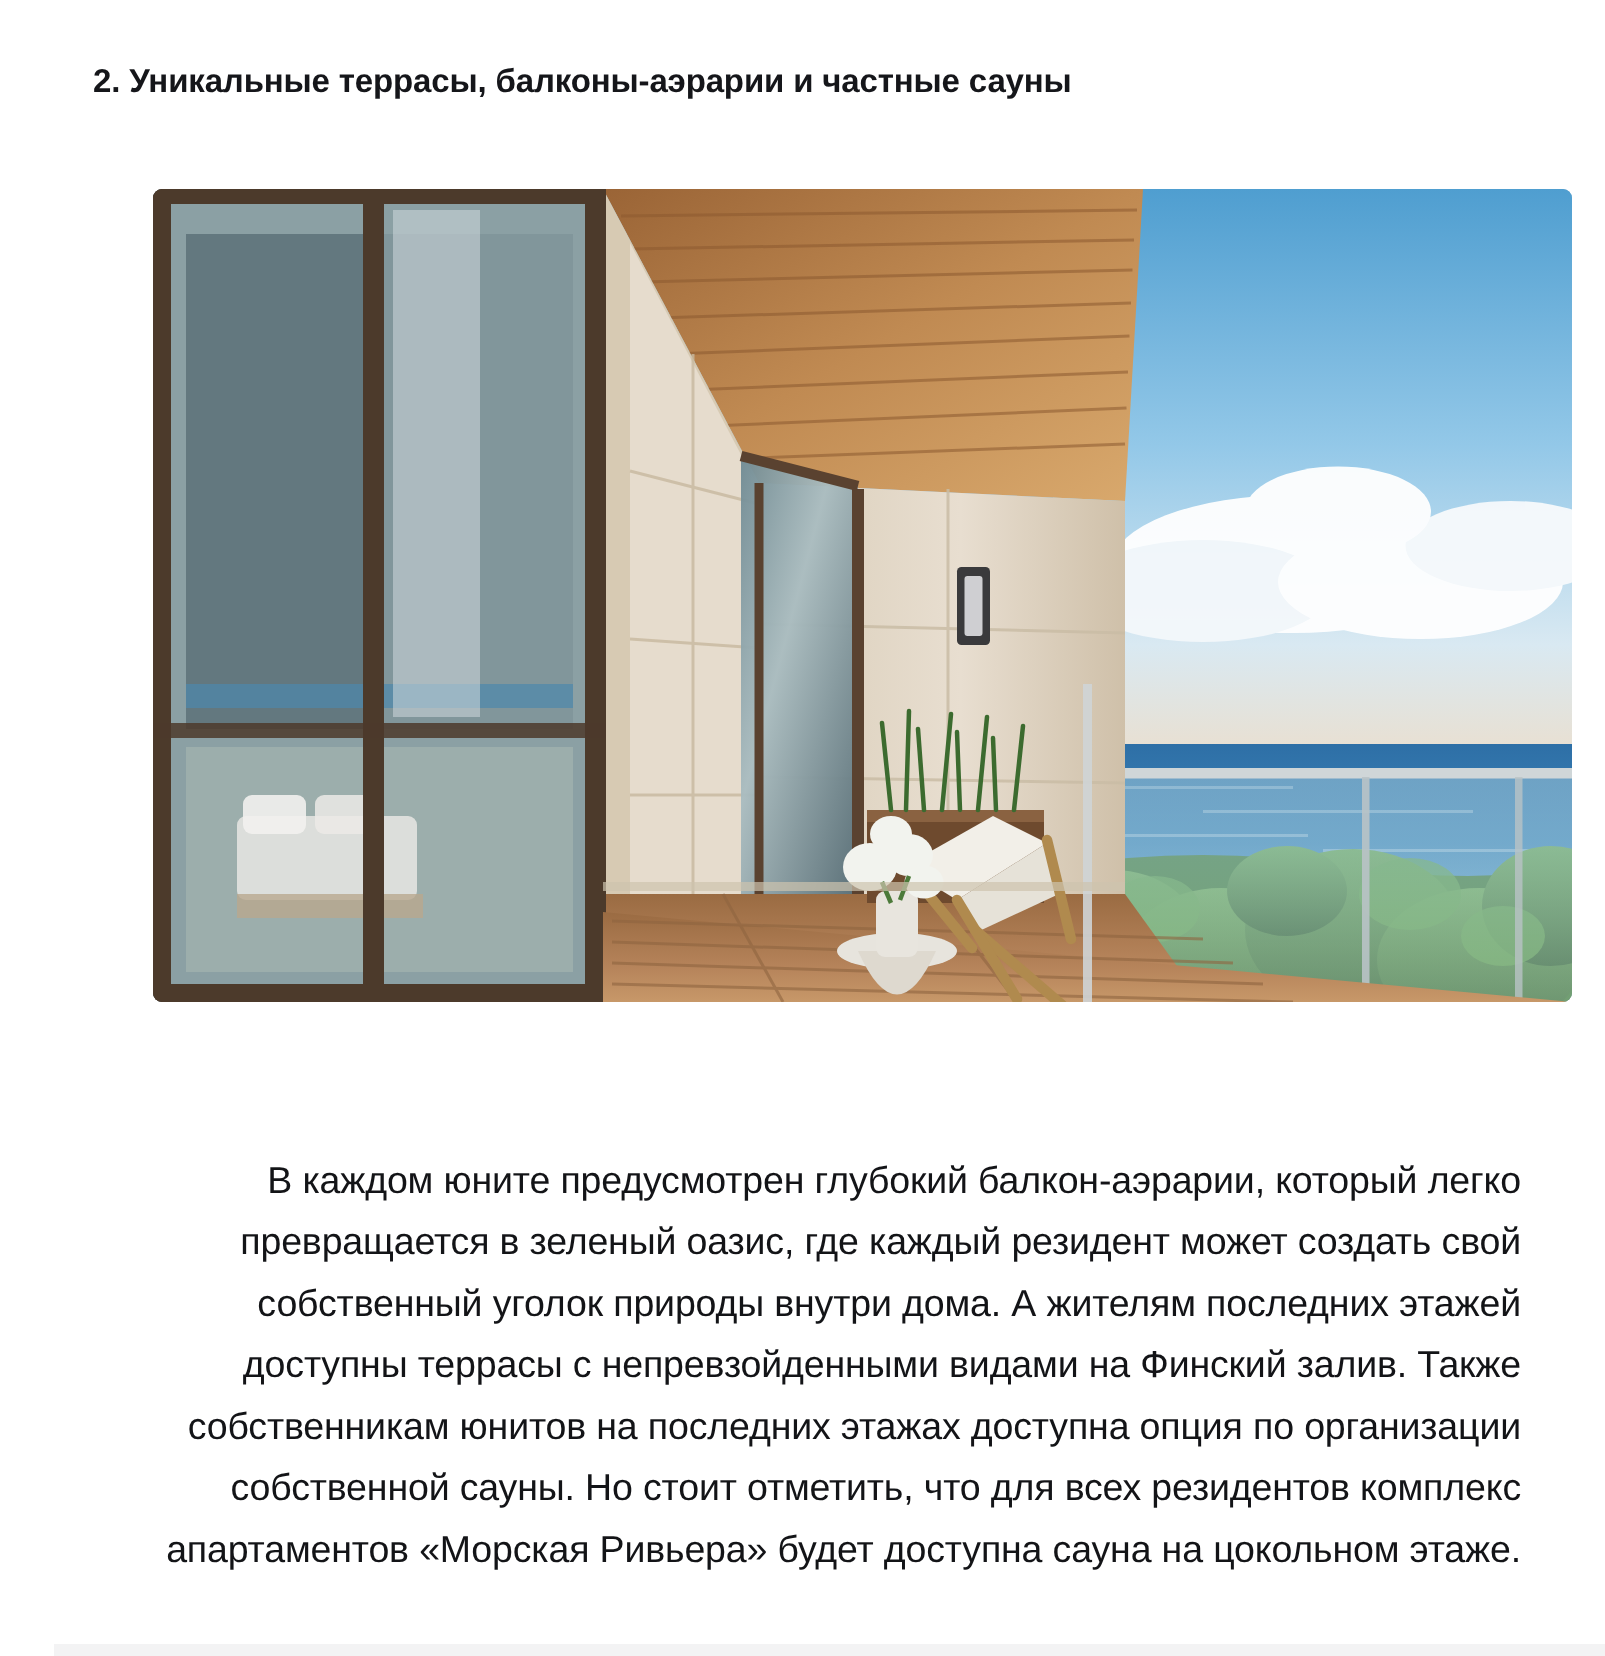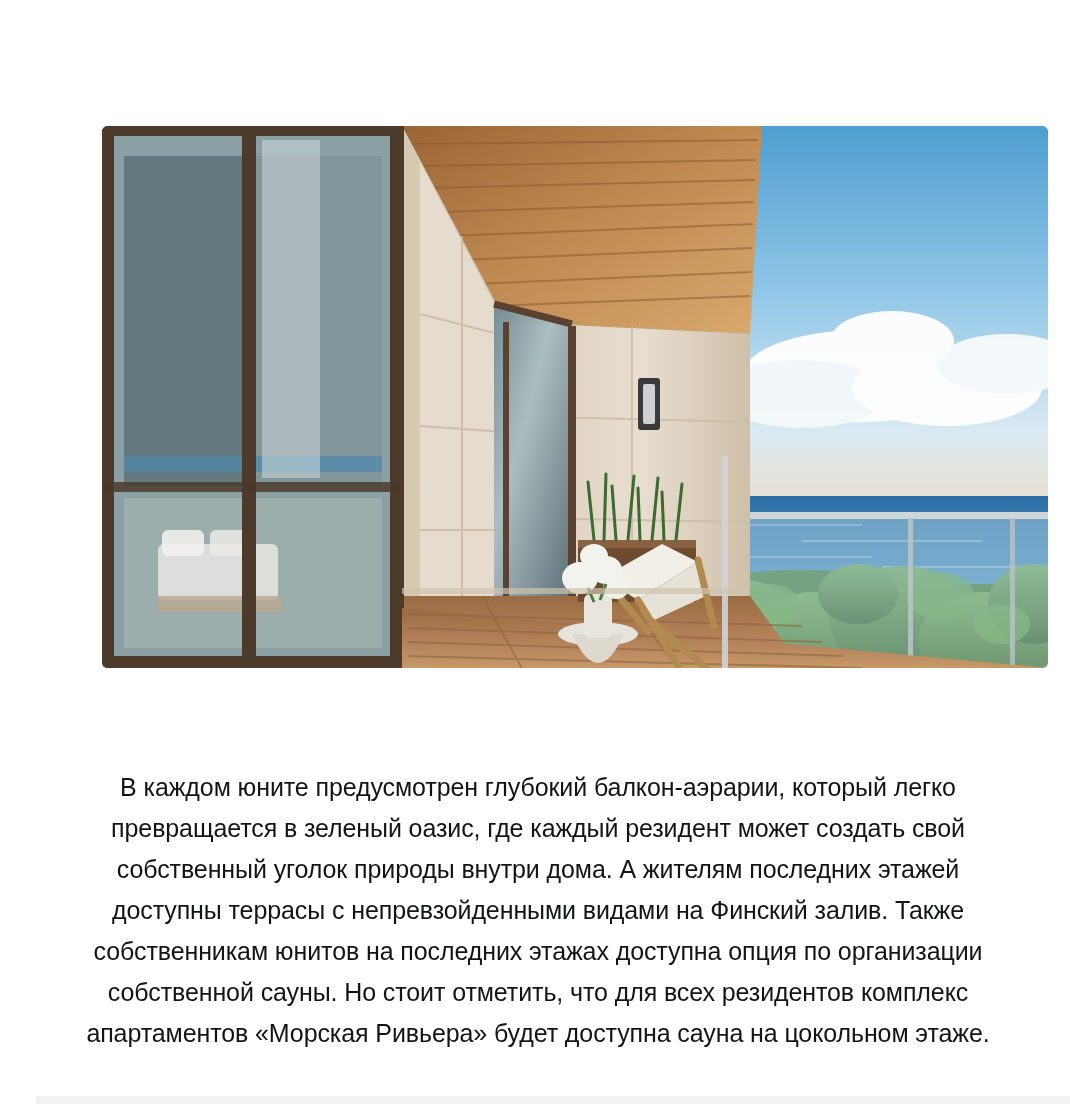--- a/index.html
+++ b/index.html
@@ -50,21 +50,21 @@
   }
   .body-text {
     position: absolute;
     left: 62px;
     top: 742px;
     width: 952px;
     font-size: 25px;
     line-height: 41px;
     color: #131417;
     letter-spacing: -0.1px;
-    text-align: center;
+    text-align: right;
   }
   .bottom-strip {
     position: absolute;
     left: 0;
     bottom: 0;
     width: 1070px;
     height: 14px;
     background: #ffffff;
     border-top: 1px solid #ffffff;
   }
@@ -75,20 +75,21 @@
     width: 1034px;
     height: 8px;
     background: #f3f3f4;
   }
 </style>
 </head>
 <body>
 
 <div class="page">
 
+  <h2 class="section-heading">2. Уникальные террасы, балконы-аэрарии и частные сауны</h2>
 
   <figure class="figure">
     <svg viewBox="0 0 946 542" preserveAspectRatio="none">
       <defs>
         <linearGradient id="skyGrad" x1="0" y1="0" x2="0" y2="1">
           <stop offset="0%" stop-color="#4f9ed0"></stop>
           <stop offset="45%" stop-color="#93c8e8"></stop>
           <stop offset="80%" stop-color="#d9e9f2"></stop>
           <stop offset="100%" stop-color="#eadfcf"></stop>
         </linearGradient>

